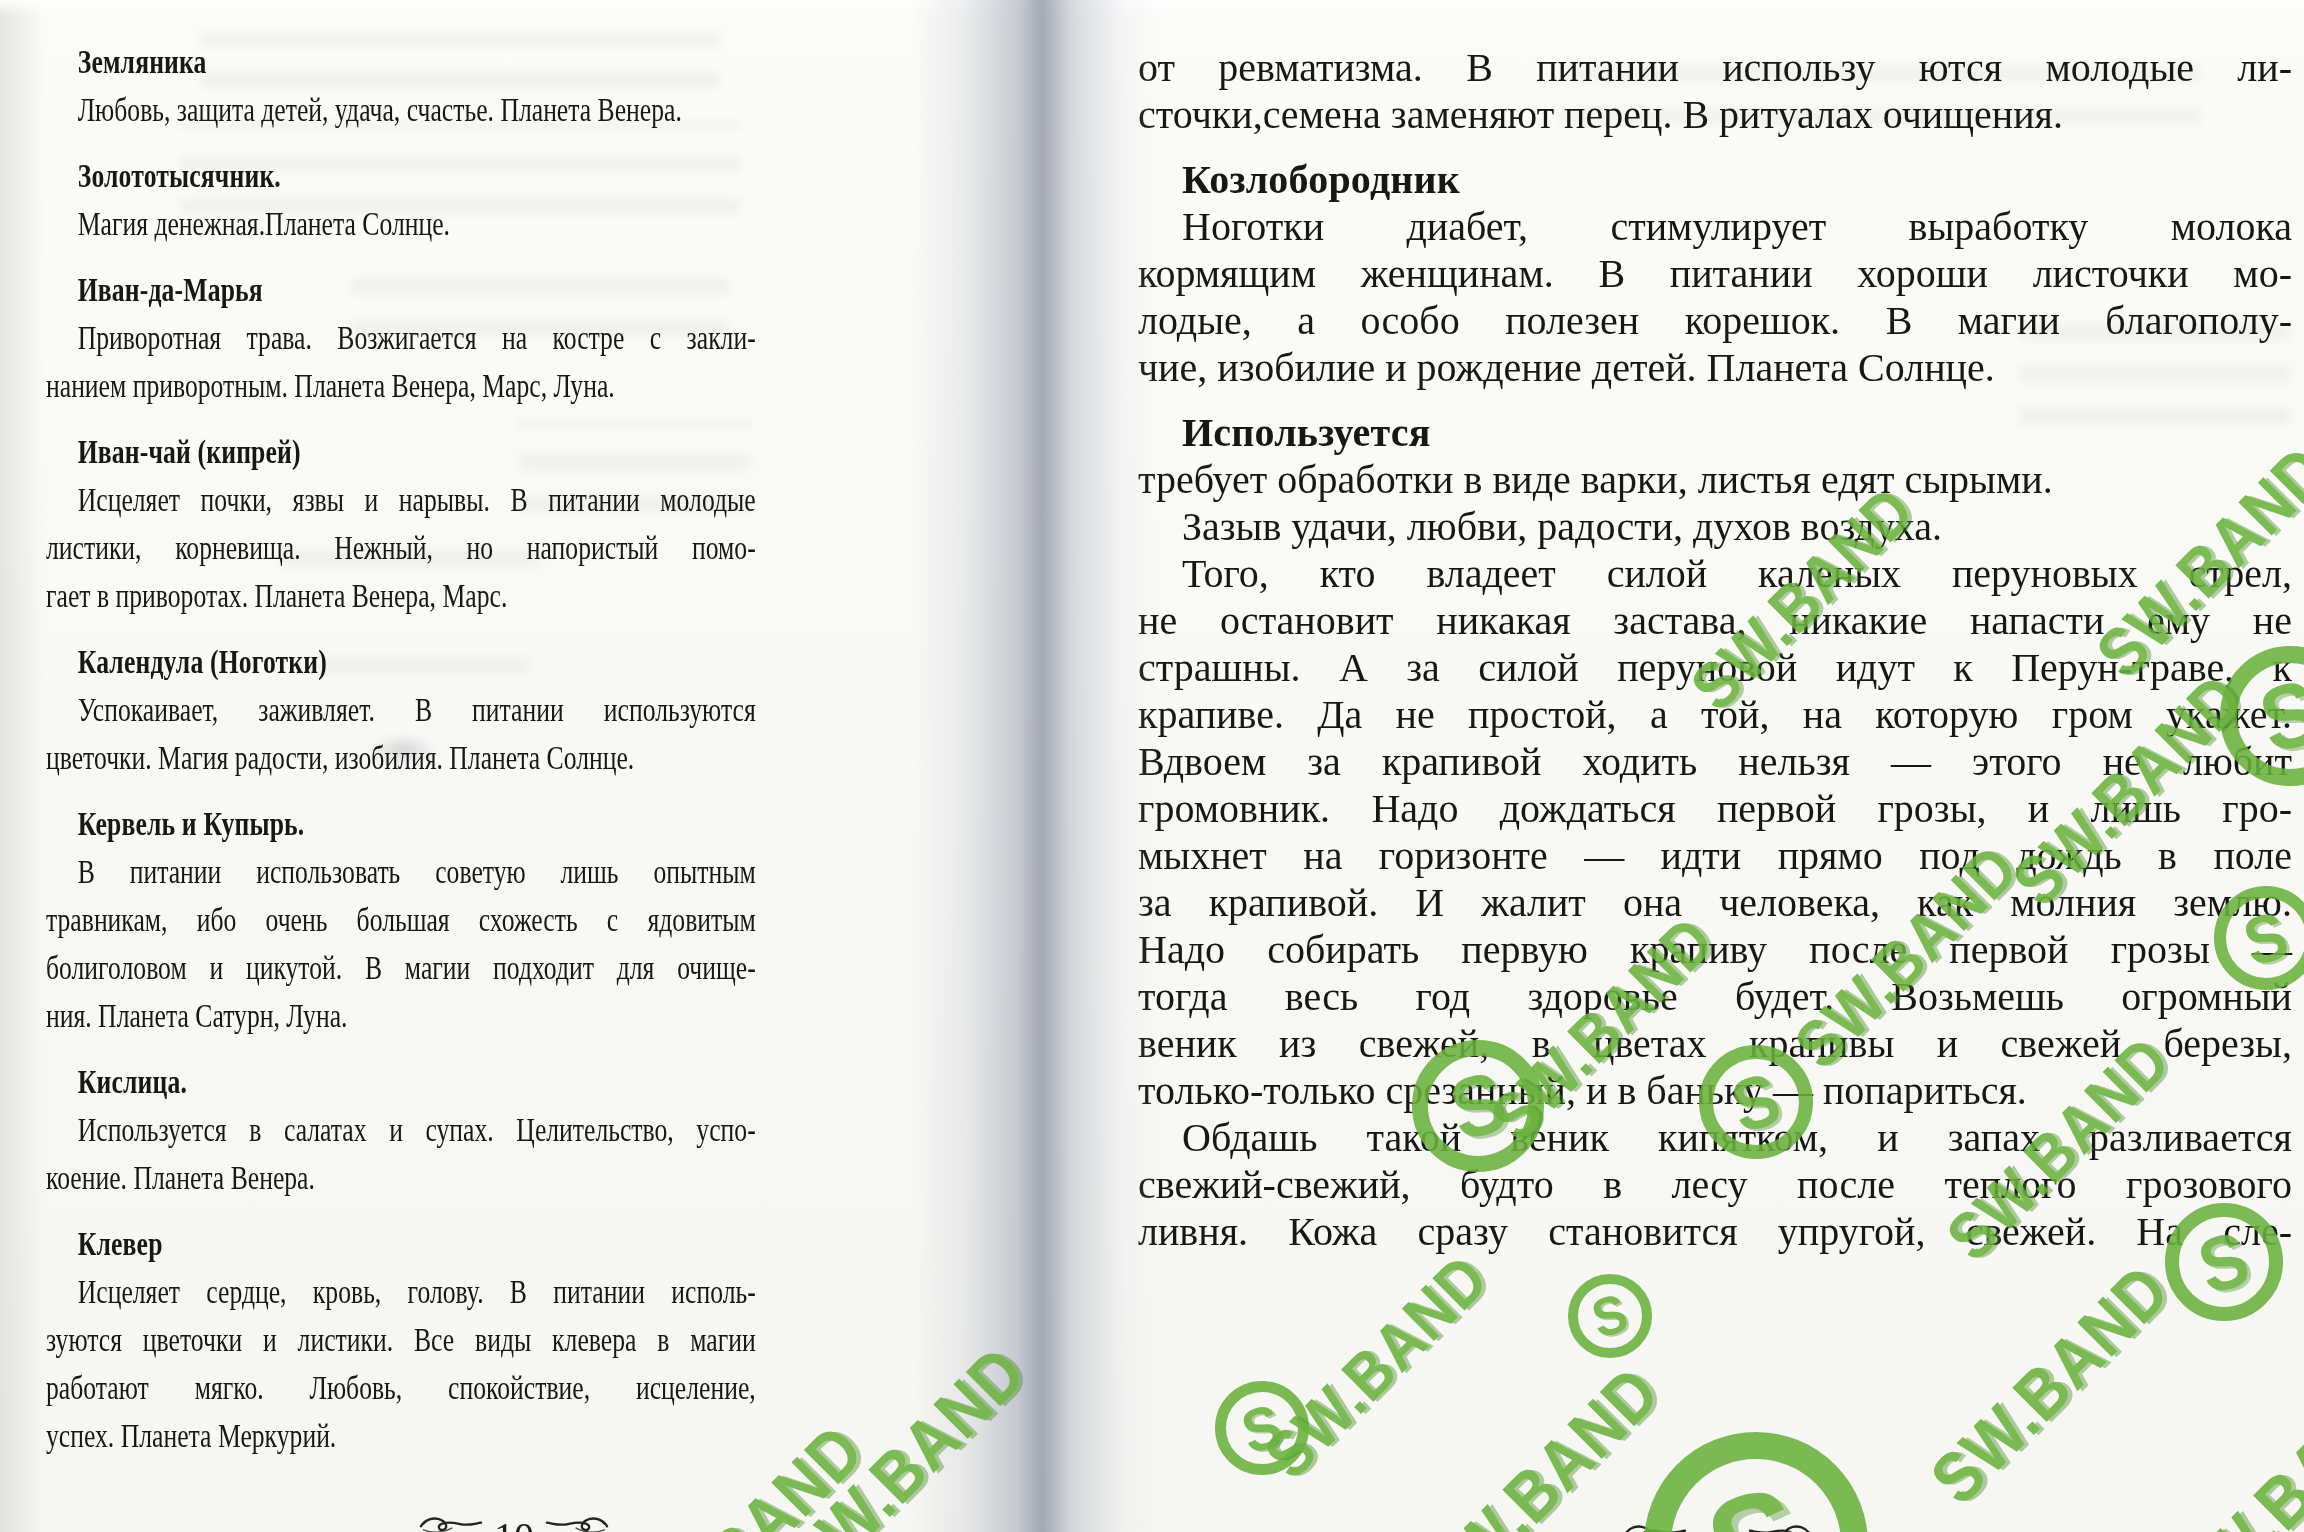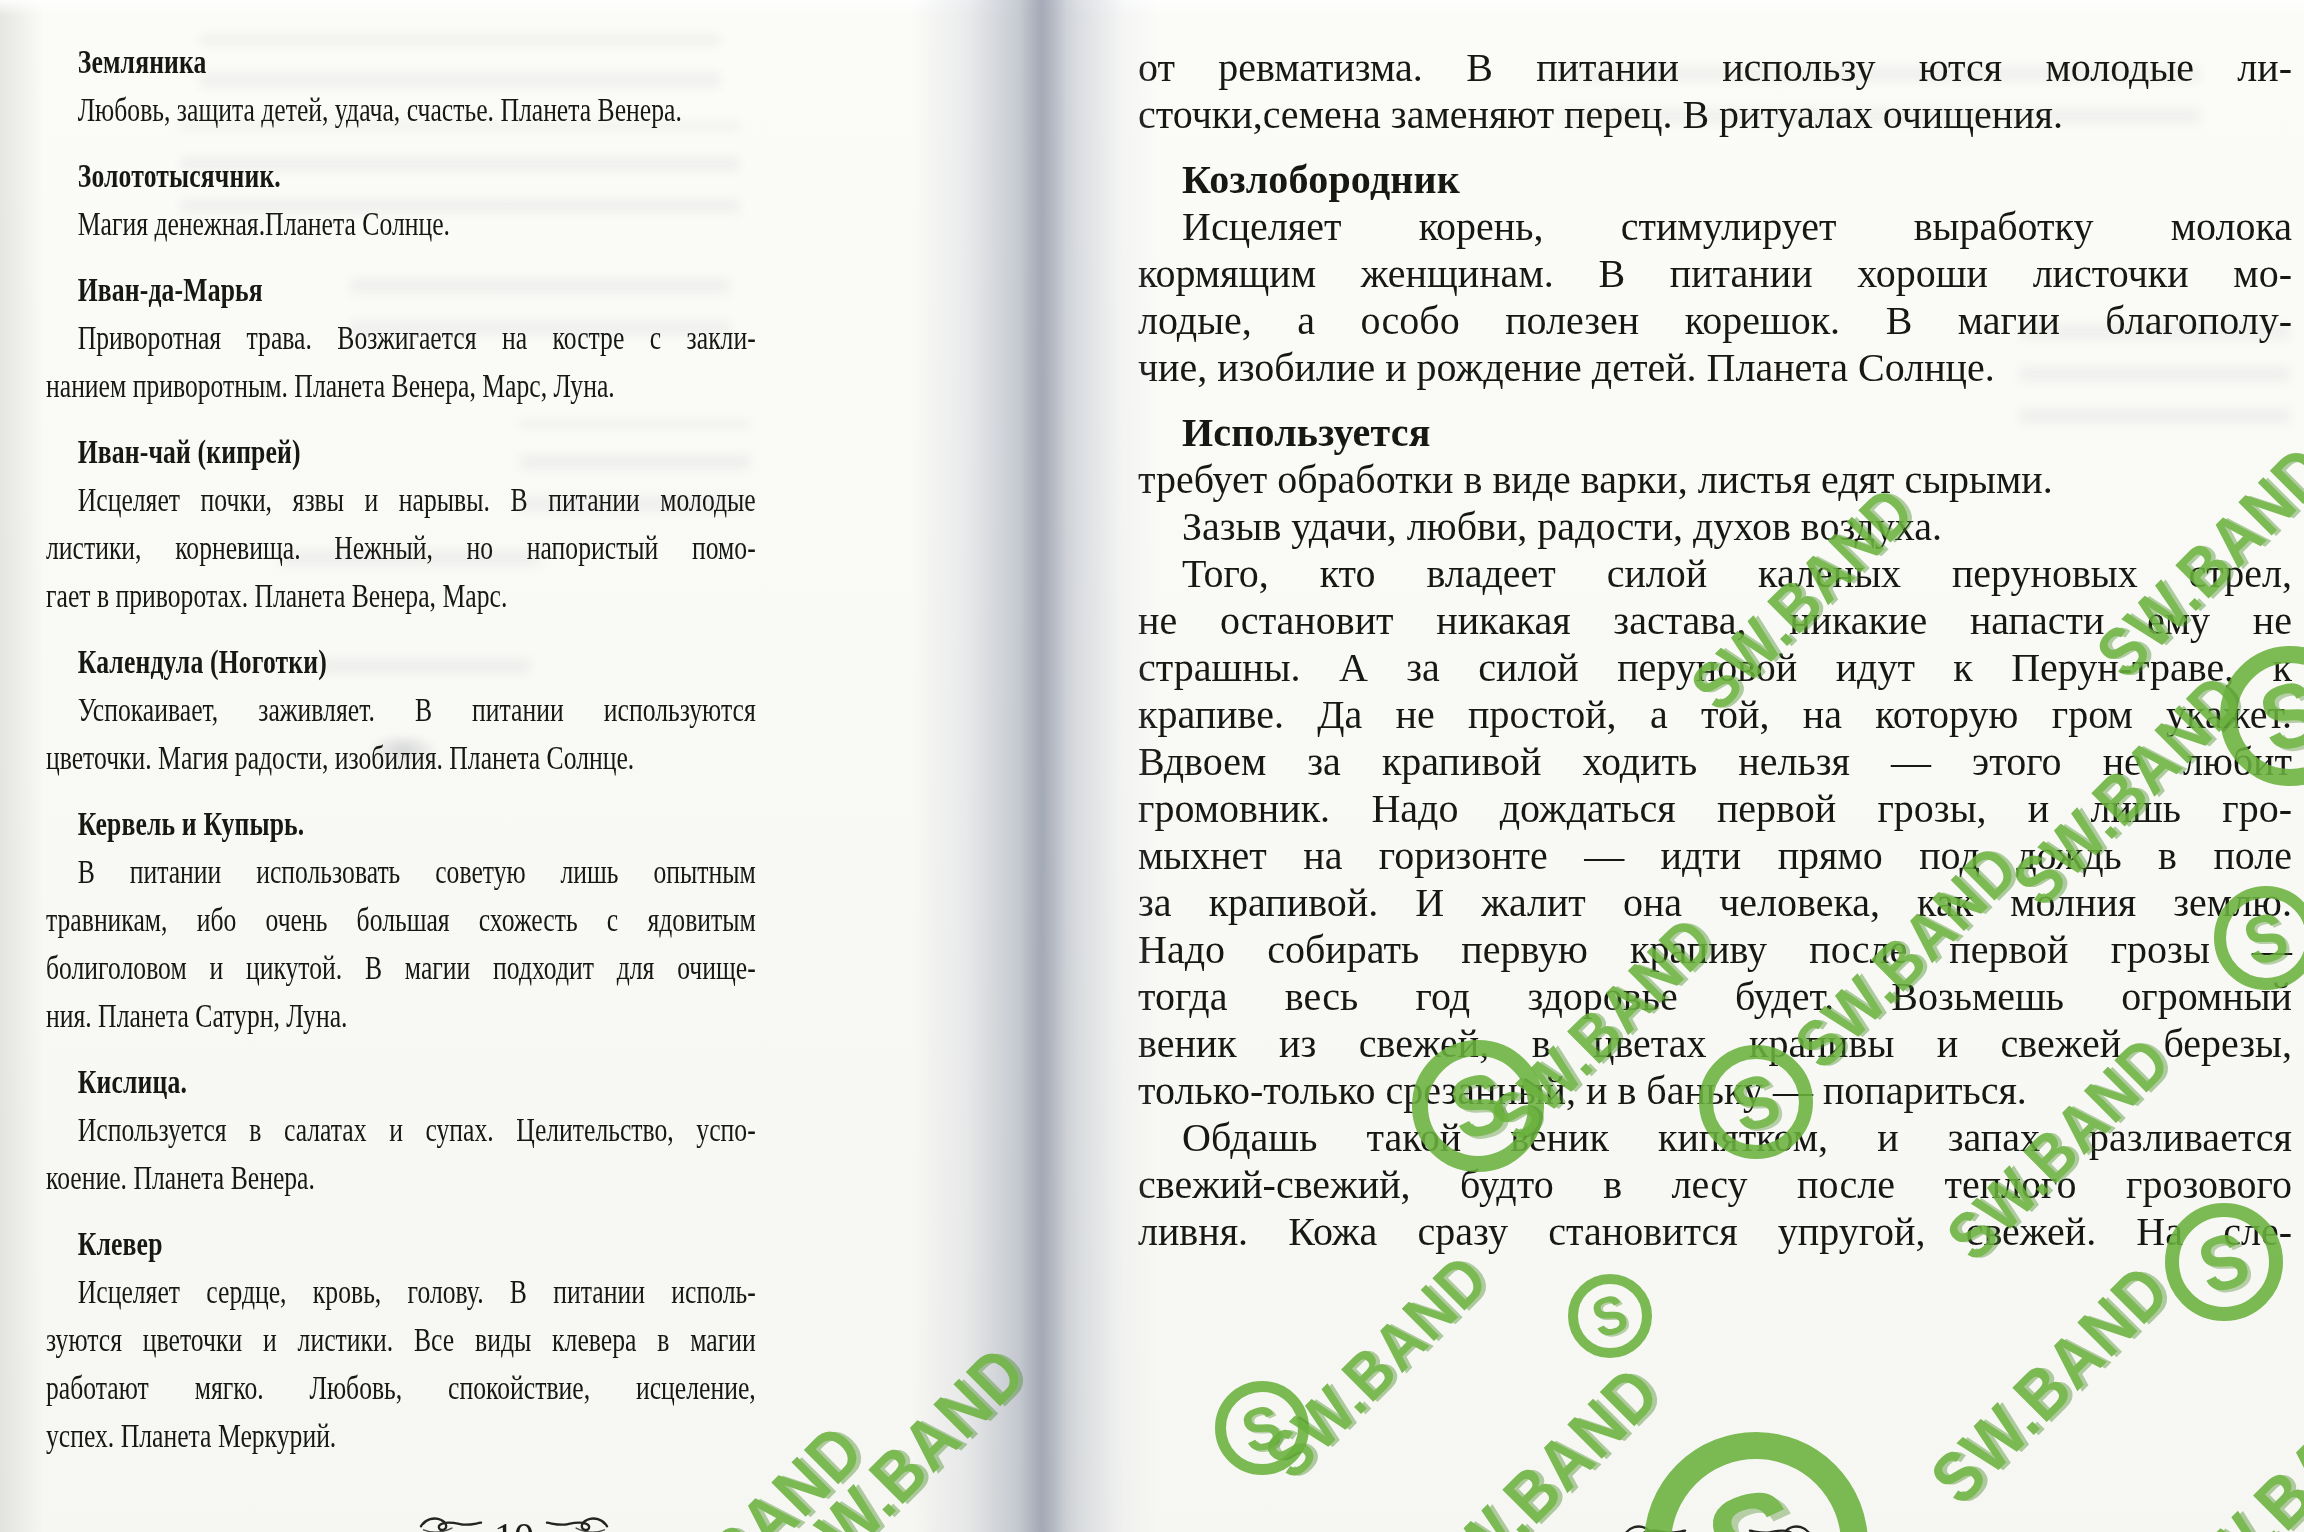--- a/index.html
+++ b/index.html
@@ -109,21 +109,21 @@
       <div class="entry-title">Клевер</div>
       <div class="line first">Исцеляет сердце, кровь, голову. В питании исполь-</div>
       <div class="line">зуются цветочки и листики. Все виды клевера в магии</div>
       <div class="line">работают мягко. Любовь, спокойствие, исцеление,</div>
       <div class="line endline">успех. Планета Меркурий.</div>
     </div>
   <div id="right-col" class="page-text right-col">
       <div class="line">от ревматизма. В питании использу ются молодые ли-</div>
       <div class="line endline">сточки,семена заменяют перец. В ритуалах очищения.</div>
       <div class="entry-title">Козлобородник</div>
-      <div class="line first">Исцеляет корень, стимулирует выработку молока</div>
+      <div class="line first">Ноготки диабет, стимулирует выработку молока</div>
       <div class="line">кормящим женщинам. В питании хороши листочки мо-</div>
       <div class="line">лодые, а особо полезен корешок. В магии благополу-</div>
       <div class="line endline">чие, изобилие и рождение детей. Планета Солнце.</div>
       <div class="entry-title">Используется</div>
       <div class="line endline">требует обработки в виде варки, листья едят сырыми.</div>
       <div class="line first endline">Зазыв удачи, любви, радости, духов воздуха.</div>
       <div class="line first">Того, кто владеет силой каленых перуновых стрел,</div>
       <div class="line">не остановит никакая застава, никакие напасти ему не</div>
       <div class="line">страшны. А за силой перуновой идут к Перун-траве, к</div>
       <div class="line">крапиве. Да не простой, а той, на которую гром укажет.</div>

